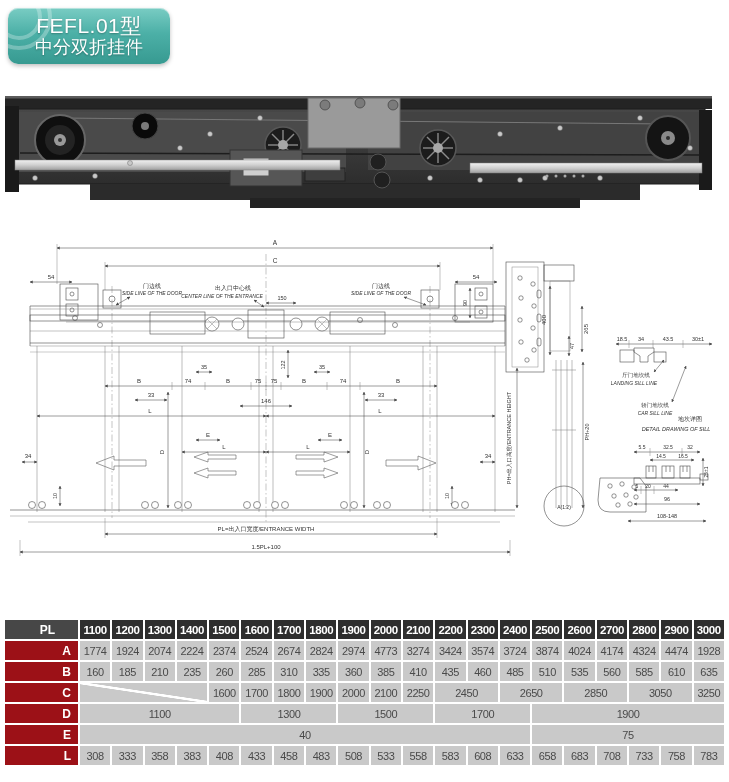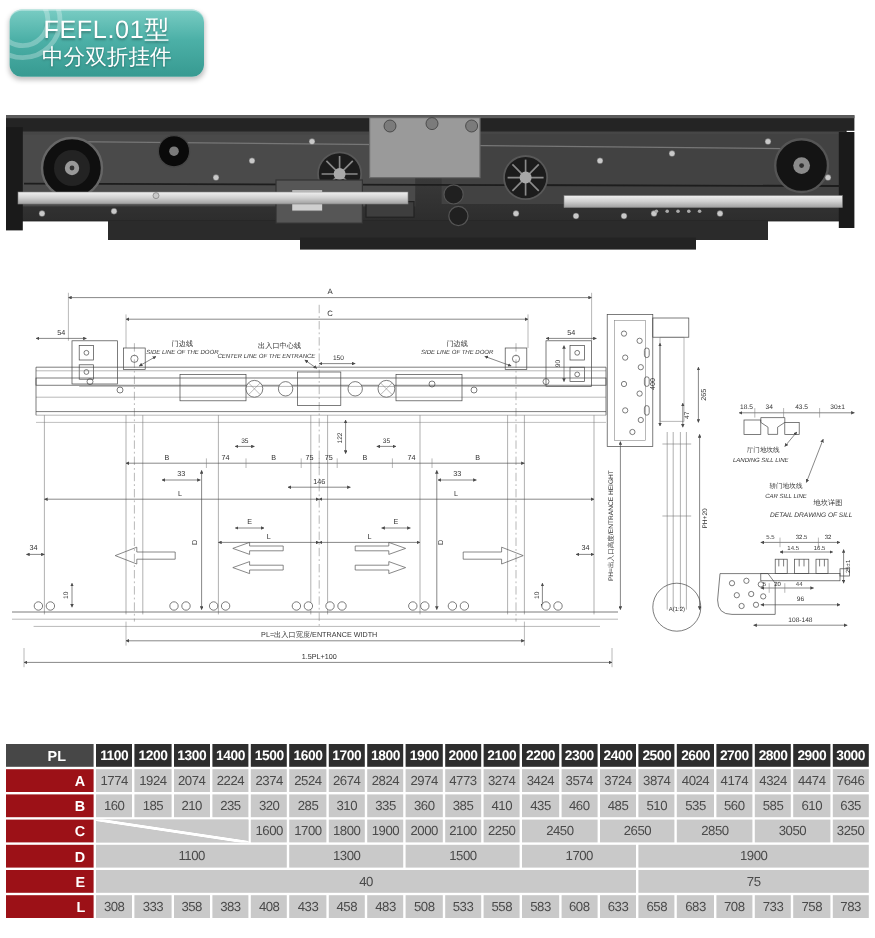--- a/index.html
+++ b/index.html
@@ -520,29 +520,29 @@
         <td>4773</td>
         <td>3274</td>
         <td>3424</td>
         <td>3574</td>
         <td>3724</td>
         <td>3874</td>
         <td>4024</td>
         <td>4174</td>
         <td>4324</td>
         <td>4474</td>
-        <td>7646</td>
+        <td>1928</td>
       </tr>
       <tr>
         <th class="rowlabel">B</th>
         <td>160</td>
         <td>185</td>
         <td>210</td>
         <td>235</td>
-        <td>320</td>
+        <td>260</td>
         <td>285</td>
         <td>310</td>
         <td>335</td>
         <td>360</td>
         <td>385</td>
         <td>410</td>
         <td>435</td>
         <td>460</td>
         <td>485</td>
         <td>510</td>

